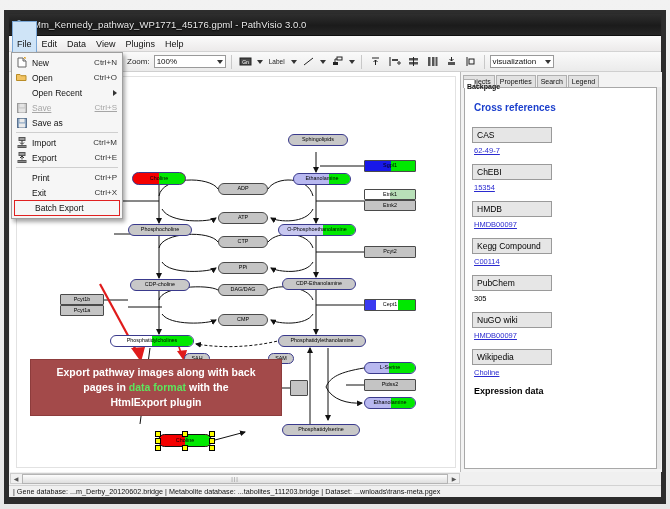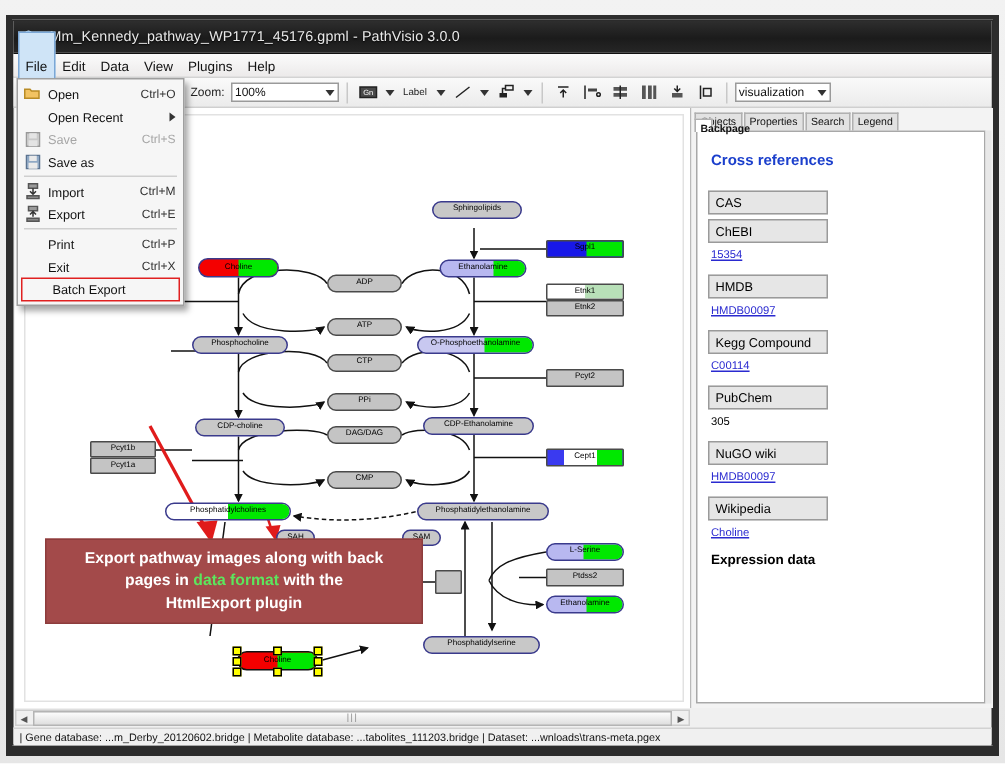--- a/index.html
+++ b/index.html
@@ -50,21 +50,21 @@
   .lbl-btn{font-size:6.5px;color:#222;border:1px solid transparent;padding:1px 2px;}
 
   
   .filemenu{position:absolute;left:2px;top:38px;width:112px;
             background:#f6f6f6;border:1px solid #9f9f9f;box-shadow:2px 3px 4px rgba(0,0,0,.35);
             z-index:40;padding:2px 0;box-sizing:border-box;}
   .fm-row{height:15px;display:flex;align-items:center;font-size:8.5px;color:#111;padding-left:2px;position:relative;}
   .fm-row .ico{width:15px;height:13px;display:flex;align-items:center;justify-content:center;}
   .fm-row .lab{flex:1;padding-left:3px;}
   .fm-row .acc{font-size:8px;color:#333;padding-right:5px;}
-  .fm-row.dis .lab,.fm-row.dis .acc{color:#a6a6a6;}
+  .fm-row.dis .lab,.fm-row.dis .acc{color:#a6a6a6;text-decoration:underline;}
   .fm-sep{height:1px;background:#cfcfcf;margin:2px 4px;}
   .fm-row .sub{position:absolute;right:5px;top:5px;width:0;height:0;
                border-top:3px solid transparent;border-bottom:3px solid transparent;border-left:4px solid #333;}
   .fm-row.hl{border:1.5px solid #e02020;box-sizing:border-box;height:16px;margin:0 2px;}
 
   
   .canvaswrap{position:absolute;left:1px;top:58px;width:450px;height:400px;background:#ffffff;
               border-right:1px solid #b9b9b9;overflow:hidden;}
   .canvas{position:absolute;left:0;top:0;width:450px;height:400px;background:#fff;}
   .canvas .frameline{position:absolute;left:6px;top:4px;width:438px;height:390px;border:1px solid #e2e2e2;}
@@ -228,20 +228,31 @@
       <div class="sep"></div>
       <div class="combo vis">
         <span>visualization</span>
         <span class="arr"></span>
       </div>
     </div>
 
     <div class="filemenu">
       <div class="fm-row">
         <span class="ico">
+          <svg width="10" height="11" viewBox="0 0 10 11">
+              <path d="M1 1 h5 l3 3 v6 h-8 z" fill="#fff" stroke="#666"></path>
+              <path d="M6 1 v3 h3" fill="#ddd" stroke="#666"></path>
+              <path d="M7 0 l1.6 1.6 M8.6 0 l-1.6 1.6" stroke="#e0a020"></path>
+            </svg>
+        </span>
+        <span class="lab">New</span>
+        <span class="acc">Ctrl+N</span>
+      </div>
+      <div class="fm-row">
+        <span class="ico">
           <svg width="11" height="9" viewBox="0 0 11 9">
               <path d="M0.5 7.5 V1.5 h3.5 l1 1.2 h5 V7.5 z" fill="#f2c362" stroke="#b98c26"></path>
             </svg>
         </span>
         <span class="lab">Open</span>
         <span class="acc">Ctrl+O</span>
       </div>
       <div class="fm-row">
         <span class="ico"></span>
         <span class="lab">Open Recent</span>
@@ -515,20 +526,21 @@
         <div class="tab">Properties</div>
         <div class="tab sel">Backpage</div>
         <div class="tab">Search</div>
         <div class="tab">Legend</div>
       </div>
       <div class="rbody">
         <div class="rinner">
           <div class="xref-title">Cross references</div>
 
           <div class="xbox">CAS</div>
+          <a class="xlink">62-49-7</a>
 
           <div class="xbox">ChEBI</div>
           <a class="xlink">15354</a>
 
           <div class="xbox">HMDB</div>
           <a class="xlink">HMDB00097</a>
 
           <div class="xbox">Kegg Compound</div>
           <a class="xlink">C00114</a>
 

